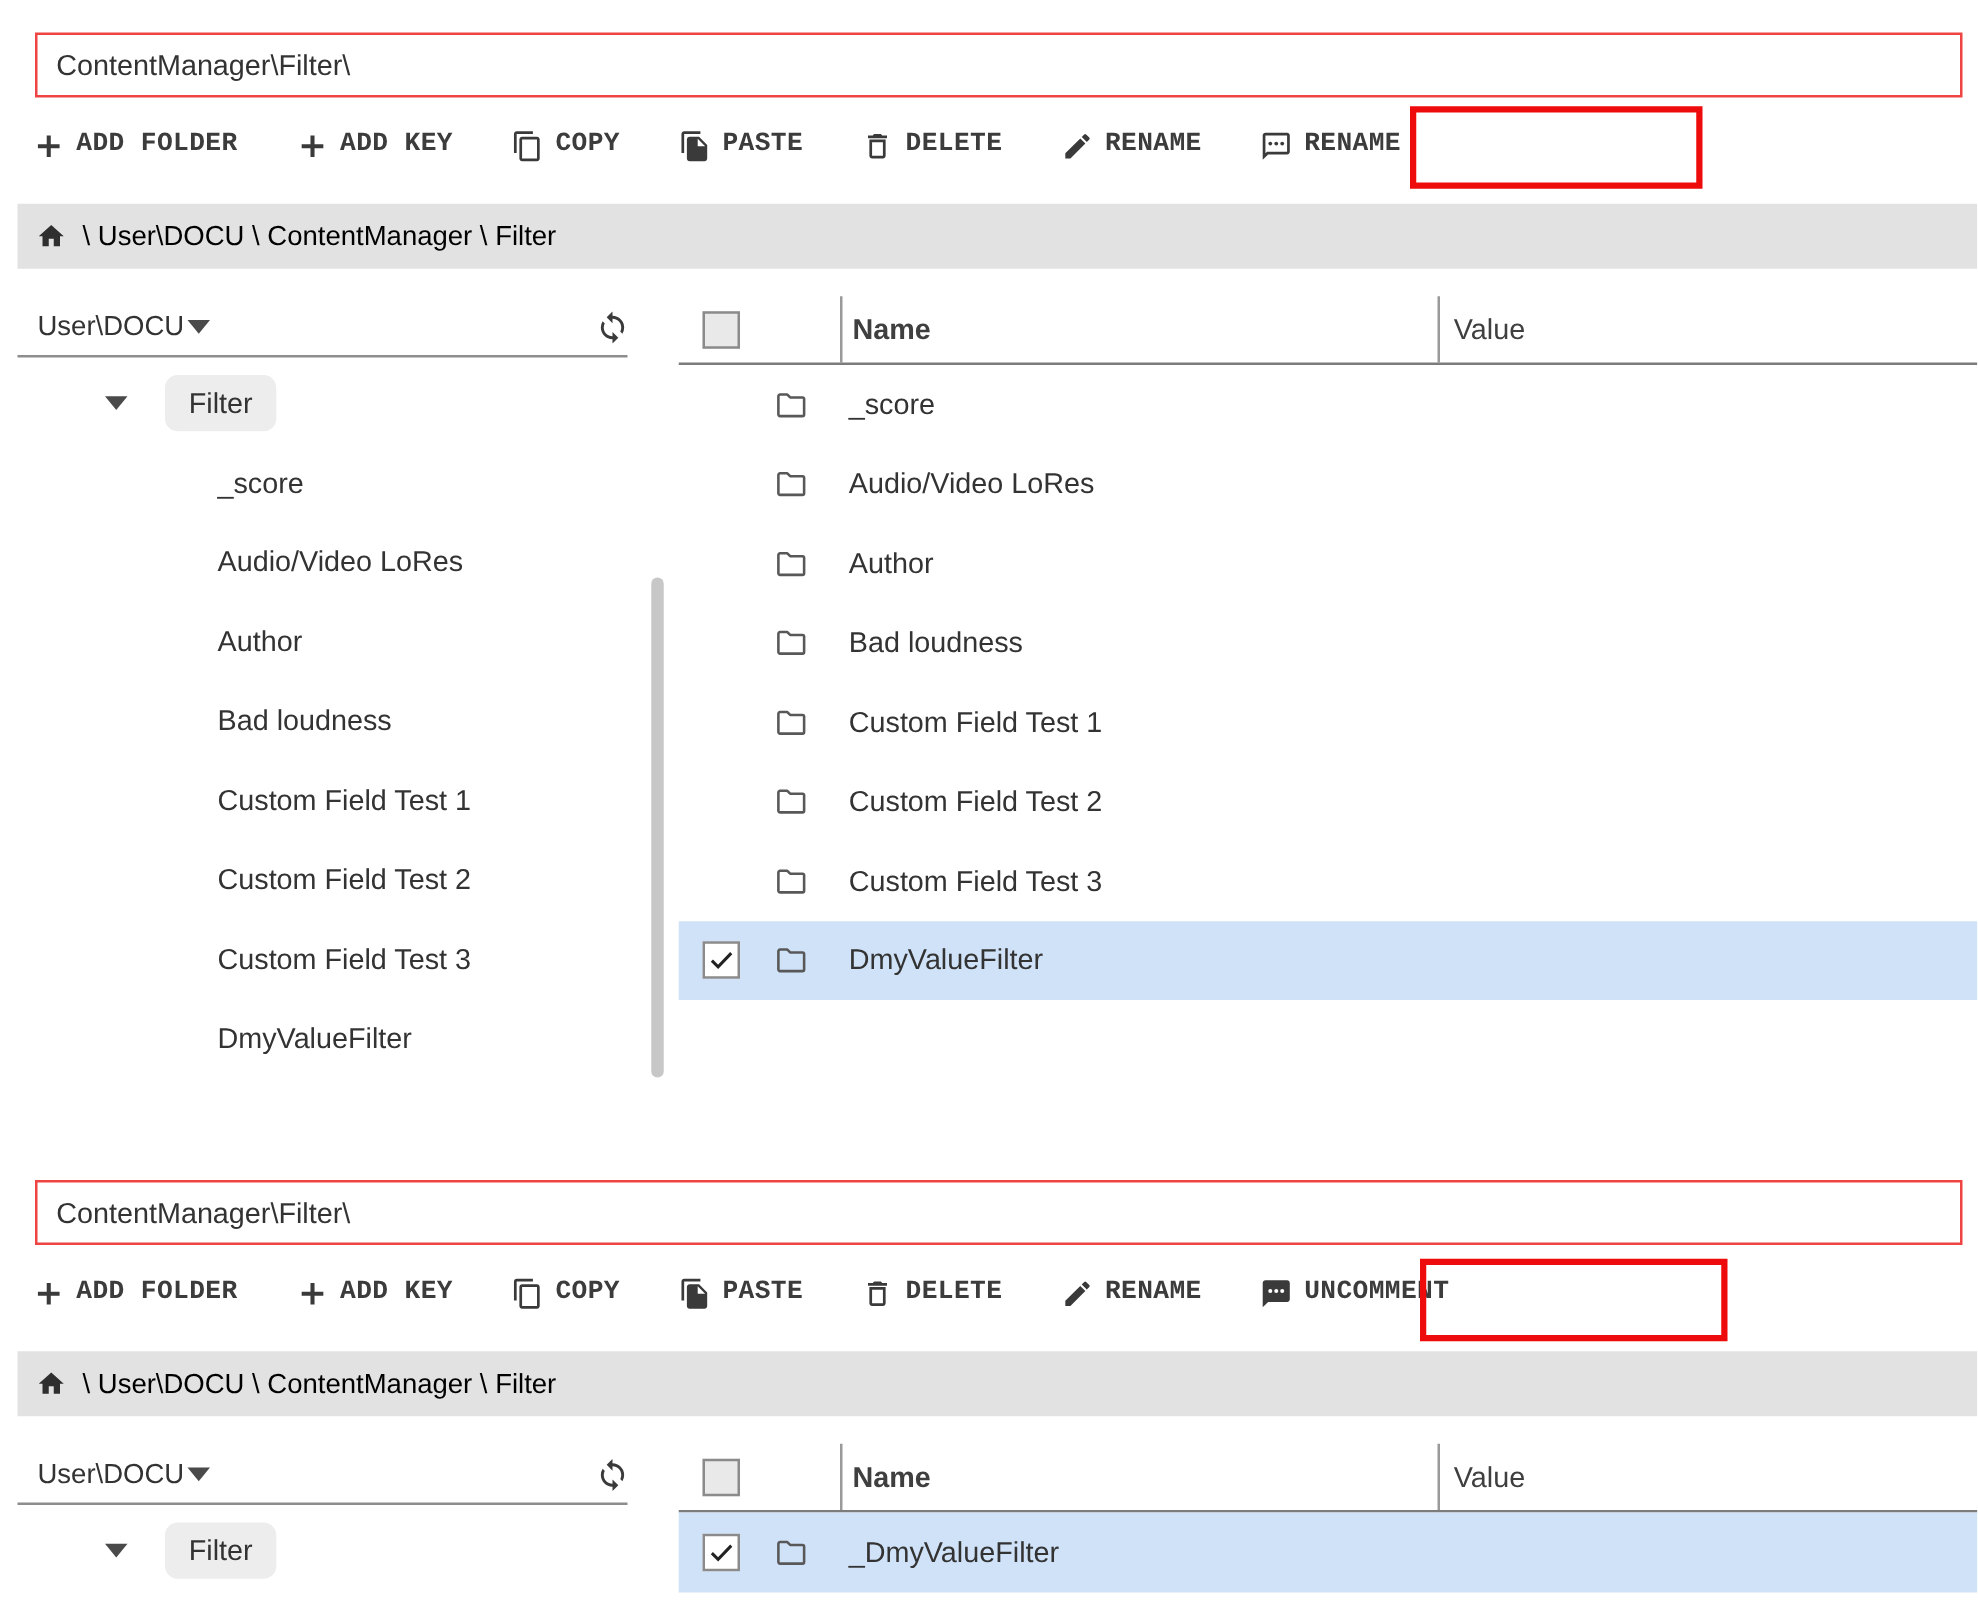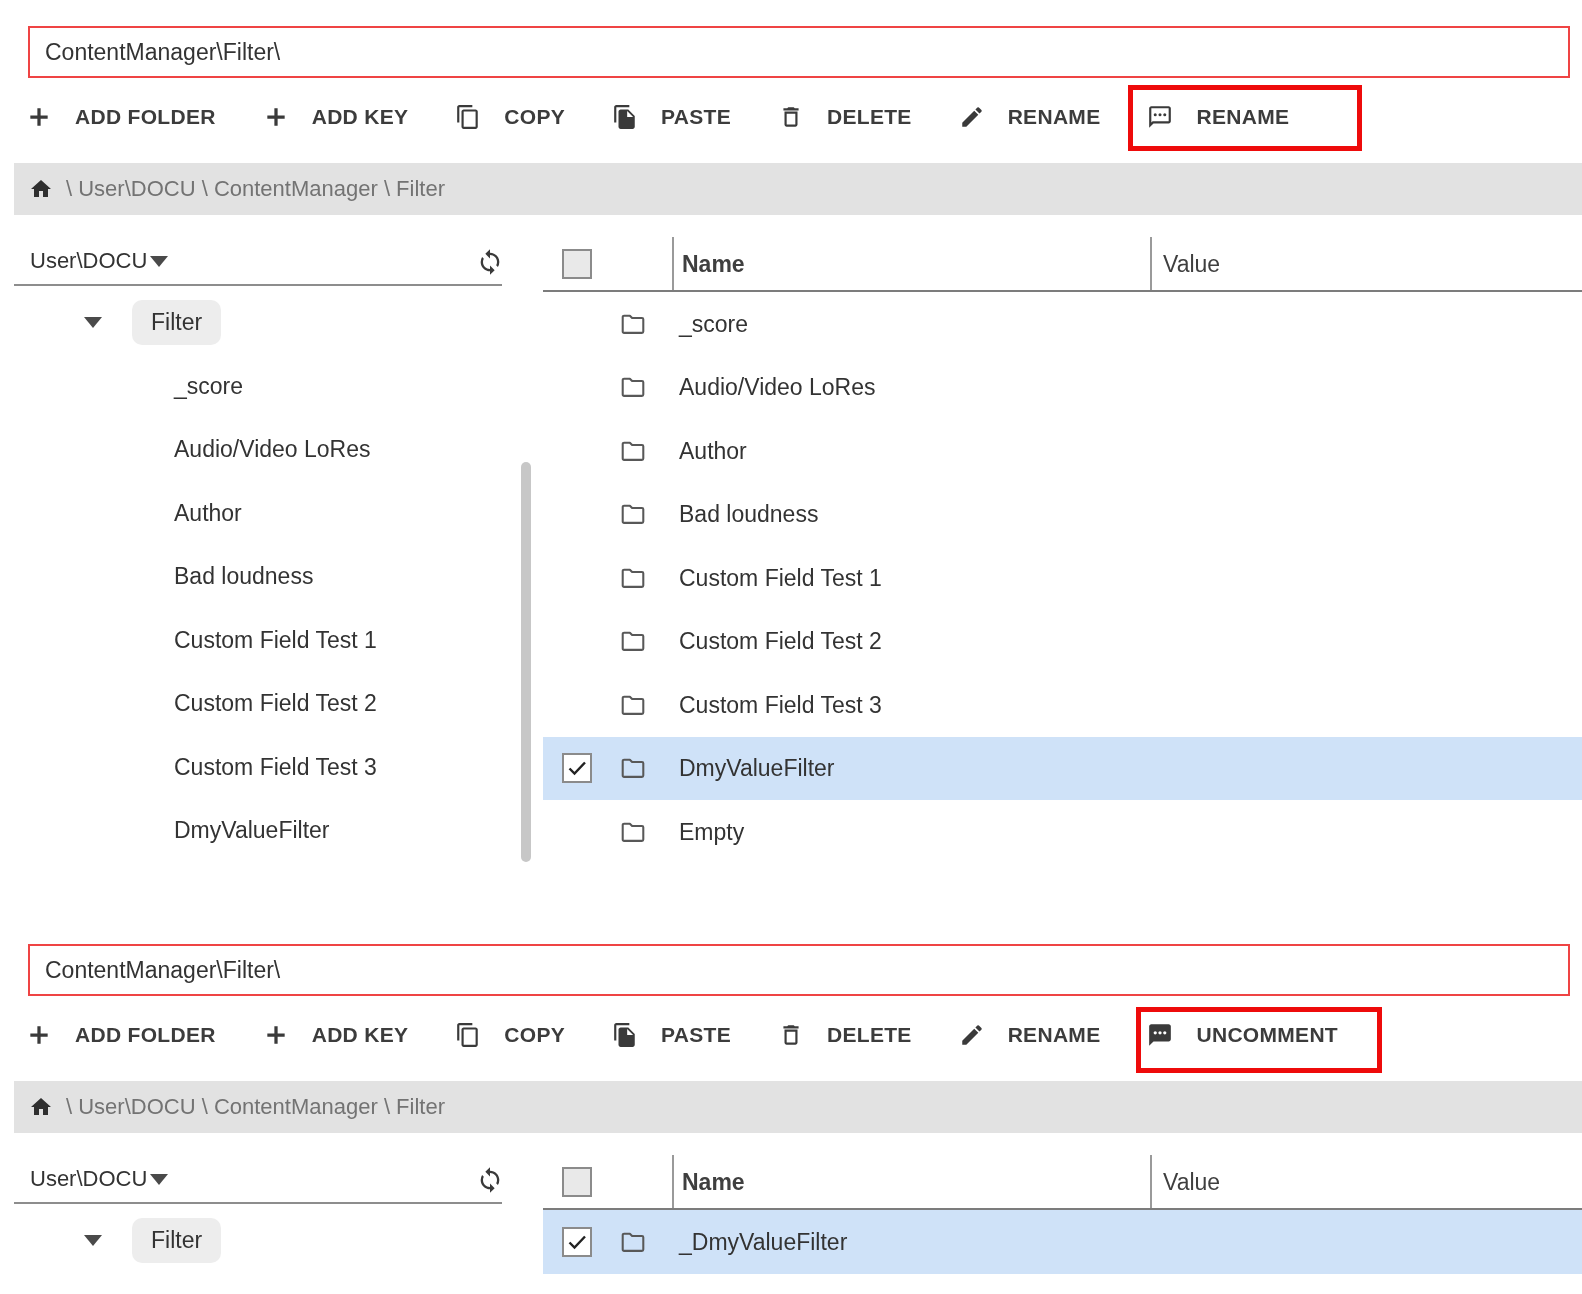--- a/index.html
+++ b/index.html
@@ -17,36 +17,36 @@
     border:2px solid #ef4444; box-sizing:border-box; background:#fff;
     font-family:inherit; font-size:23px; color:#333; padding:0 15px; outline:none;
   }
 
   
   .toolbar {
     position:absolute; left:26px; top:94px; height:46px;
     display:flex; align-items:center; gap:47px;
   }
   .tb-btn {
-    display:flex; align-items:center; gap:23px; cursor:pointer; white-space:nowrap;
-    font-size:21px; font-weight:700; color:#3c3c3c; letter-spacing:0.3px;
+    display:flex; align-items:flex-start; gap:9px; cursor:pointer; white-space:nowrap;
+    font-size:21px; font-weight:700; color:#3c3c3c; letter-spacing:0.3px;font-family:Liberation Mono, monospace;
   }
   .icon { width:26px; height:26px; display:block; flex:0 0 auto; }
   .icon svg { width:100%; height:100%; display:block; }
 
   
   .red-annot { position:absolute; border:5px solid #ee0b0b; box-sizing:border-box; }
   #panel-top    .red-annot { left:1128px; top:85px; width:234px; height:66px; }
   #panel-bottom .red-annot { left:1136px; top:89px; width:246px; height:66px; }
 
   
   .breadcrumb {
     position:absolute; left:14px; top:163px; width:1568px; height:52px;
     background:#e2e2e2; display:flex; align-items:center; gap:13px;
-    padding-left:15px; box-sizing:border-box; font-size:22px; color:#737373;
+    padding-left:15px; box-sizing:border-box; font-size:22px; color:#000000;
   }
   .breadcrumb .icon { width:24px; height:24px; }
 
   
   .tree-header {
     position:absolute; left:30px; top:244px; height:34px;
     display:flex; align-items:center; gap:3px; font-size:22px; color:#333; cursor:pointer;
   }
   .caret-down {
     width:0; height:0; border-left:9px solid transparent; border-right:9px solid transparent;
@@ -287,28 +287,20 @@
                 <path d="M4.5 12.5l5 5L20 6.5" stroke="#222" stroke-width="2.4" fill="none"></path>
               </svg>
             </span>
           <span class="cell-folder icon">
               <svg viewBox="0 0 24 24">
                 <path d="M2.5 19V5.5a1.2 1.2 0 0 1 1.2-1.2h5.4l2.1 2.1h9.1a1.2 1.2 0 0 1 1.2 1.2V19a1.2 1.2 0 0 1-1.2 1.2H3.7A1.2 1.2 0 0 1 2.5 19z" fill="none" stroke="#585858" stroke-width="1.9" stroke-linejoin="round"></path>
               </svg>
             </span>
           <span class="cell-name">DmyValueFilter</span>
         </div>
-        <div class="grid-row">
-          <span class="cell-folder icon">
-              <svg viewBox="0 0 24 24">
-                <path d="M2.5 19V5.5a1.2 1.2 0 0 1 1.2-1.2h5.4l2.1 2.1h9.1a1.2 1.2 0 0 1 1.2 1.2V19a1.2 1.2 0 0 1-1.2 1.2H3.7A1.2 1.2 0 0 1 2.5 19z" fill="none" stroke="#585858" stroke-width="1.9" stroke-linejoin="round"></path>
-              </svg>
-            </span>
-          <span class="cell-name">Empty</span>
-        </div>
       </div>
     </div>
   </div>
 
   <div class="panel" id="panel-bottom">
 
     <input class="path-input" value="ContentManager\Filter\" style="">
 
     <div class="toolbar">
       <div class="tb-btn">

